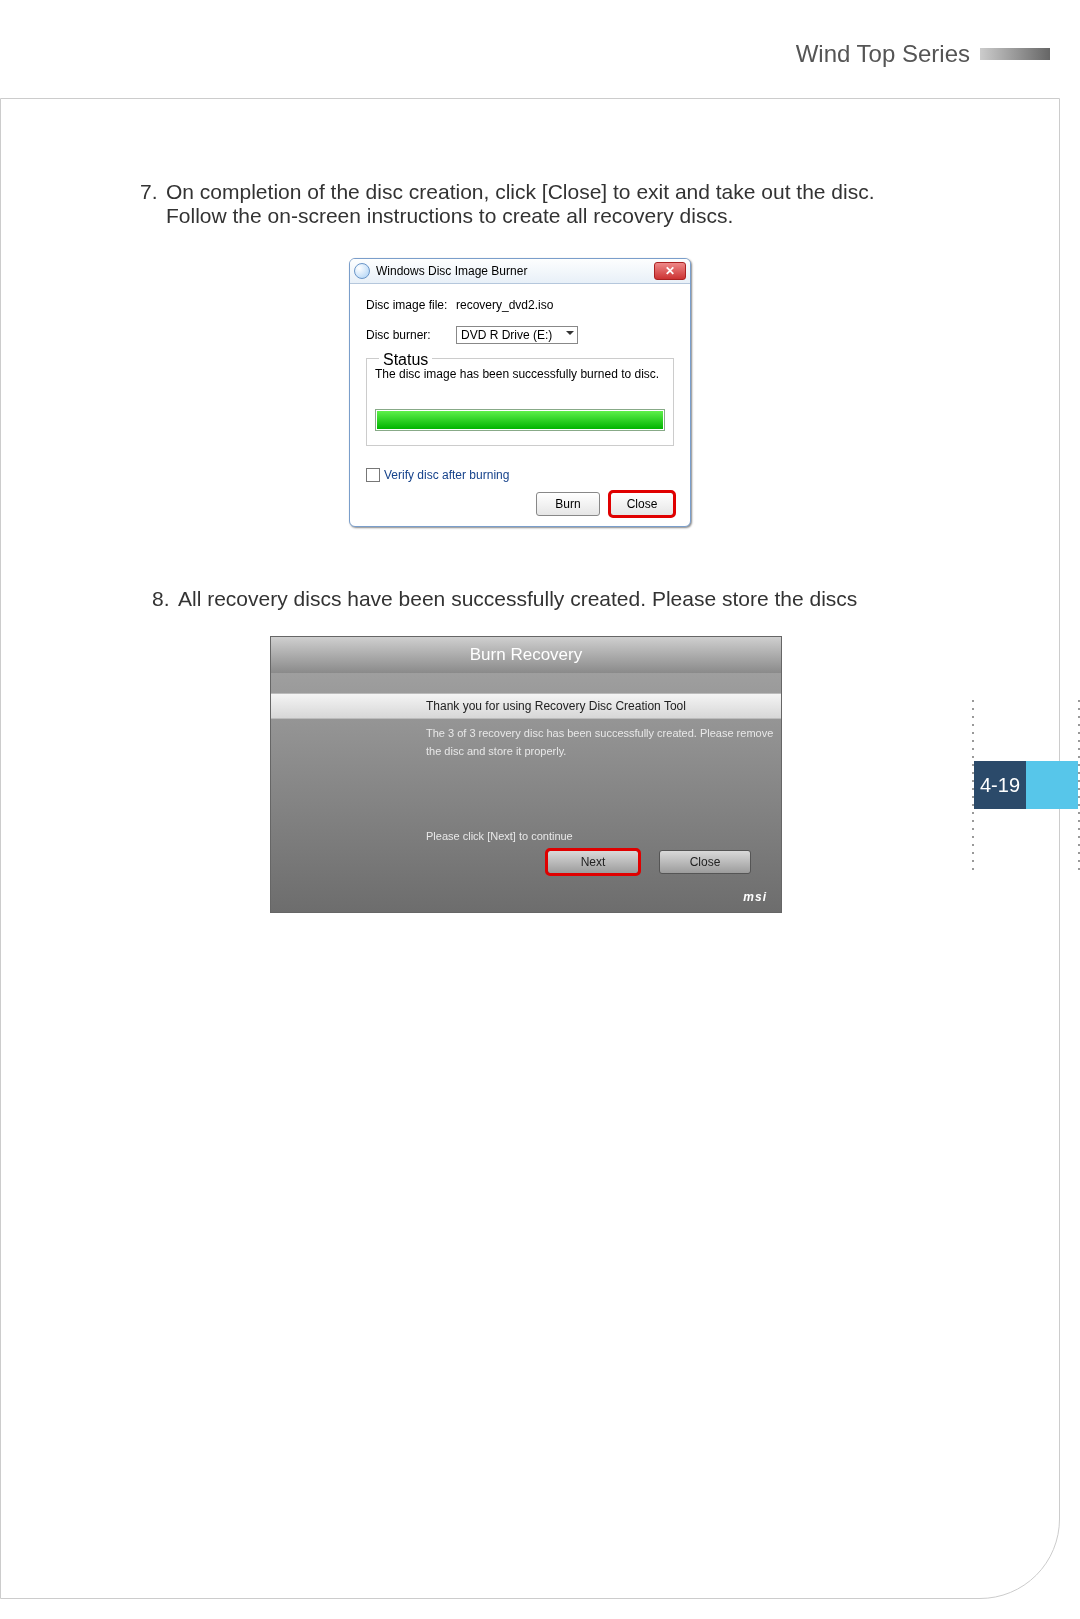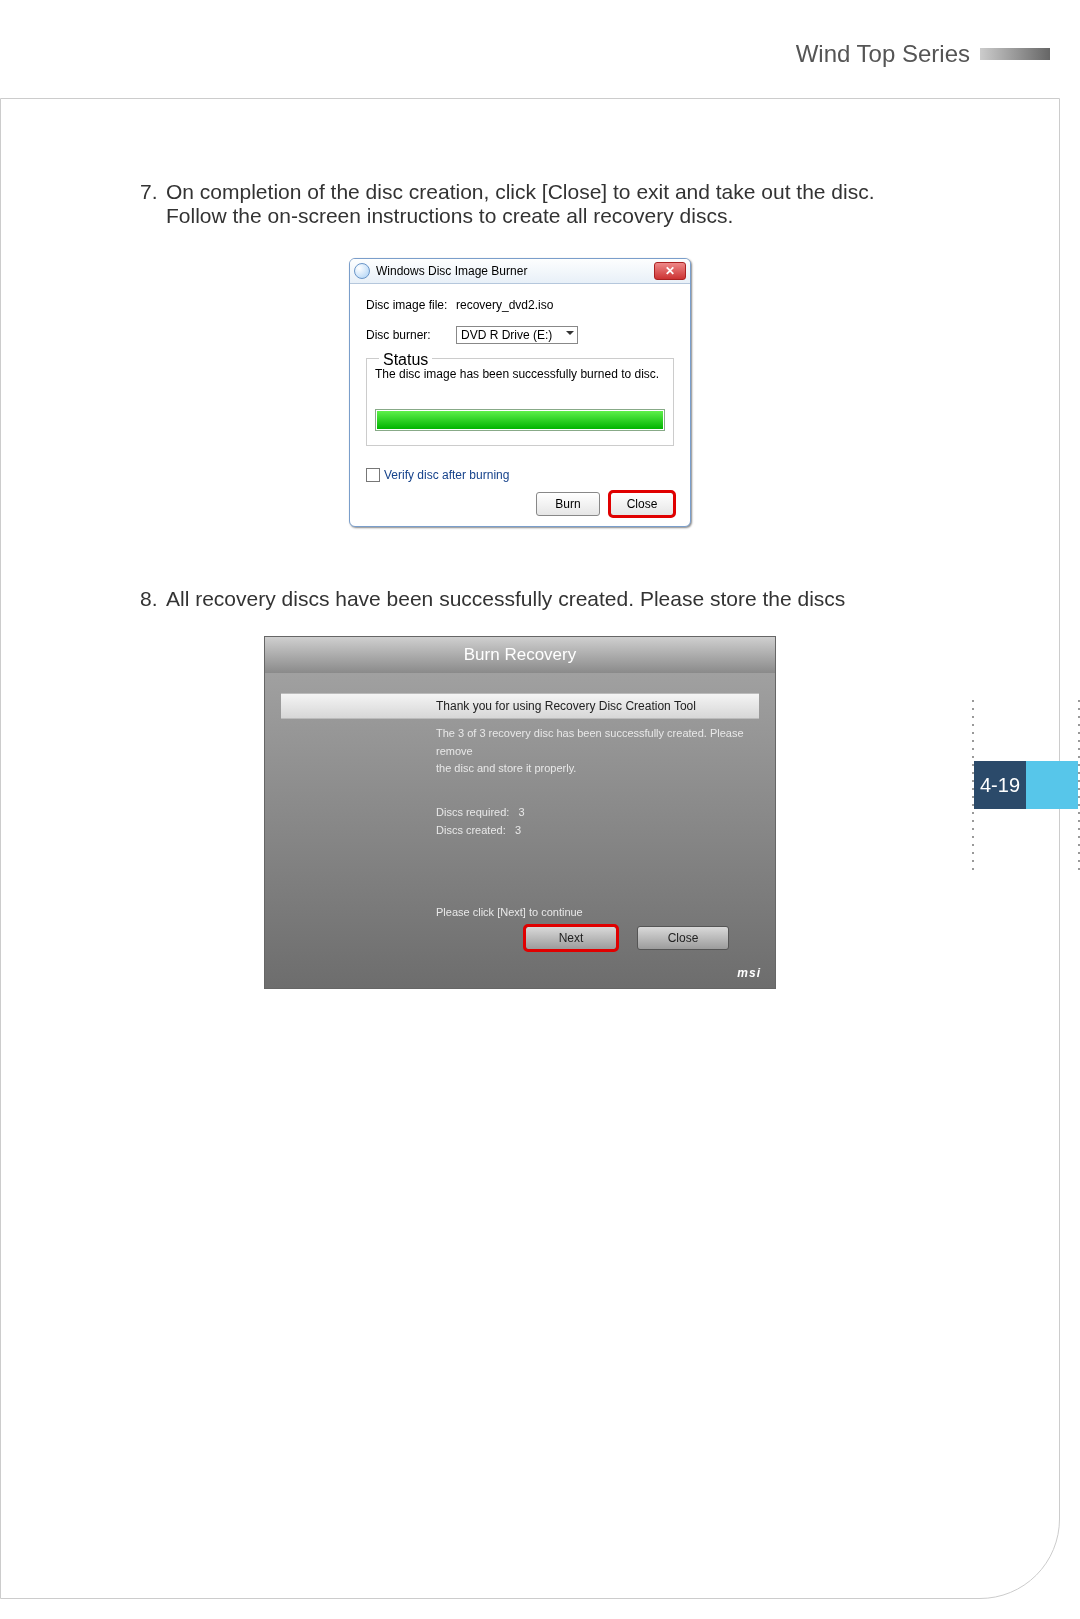--- a/index.html
+++ b/index.html
@@ -29,21 +29,21 @@
   .progress-outer{margin-top:28px;height:18px;border:1px solid #8a8;padding:1px;background:#fff;}
   .progress-inner{height:100%;background:linear-gradient(to bottom,#5ef04a,#00b400);}
   .verify{margin-top:22px;display:flex;align-items:center;gap:4px;color:#15428b;}
   .chk{width:12px;height:12px;border:1px solid #777;background:#fff;}
   .btnrow{display:flex;justify-content:flex-end;gap:10px;margin-top:10px;}
   .winbtn{min-width:62px;height:22px;border:1px solid #888;border-radius:3px;background:linear-gradient(to bottom,#fff,#e6e6e6);display:flex;align-items:center;justify-content:center;font-size:12px;}
   .hl-red{outline:3px solid #e00000;outline-offset:-1px;}
   
   .msi{width:510px;margin:25px auto 0;background:linear-gradient(to bottom,#a6a6a6,#6d6d6d);position:relative;font-size:12px;color:#e8e8e8;border:1px solid #666;}
   .msi-title{height:36px;display:flex;align-items:center;justify-content:center;color:#fff;font-size:17px;background:linear-gradient(to bottom,#cfcfcf,#8a8a8a);}
-  .msi-body{padding:20px 16px 8px;}
+  .msi-body{padding:20px 0 8px;}
   .msi-banner{background:linear-gradient(to bottom,#f4f4f4,#d7d7d7);color:#222;margin:0 0 6px;padding:5px 0 5px 155px;font-size:12px;border-top:1px solid #bbb;border-bottom:1px solid #bbb;}
   .msi-text{padding-left:155px;font-size:11px;line-height:1.6;}
   .msi-stats{padding-left:155px;margin-top:28px;font-size:11px;}
   .msi-stats div{margin-bottom:6px;}
   .msi-footer-text{padding-left:155px;margin-top:70px;font-size:11px;}
   .msi-btnrow{display:flex;justify-content:flex-end;gap:20px;padding:8px 30px 8px;}
   .msi-btn{min-width:90px;height:22px;display:flex;align-items:center;justify-content:center;background:linear-gradient(to bottom,#d9d9d9,#9c9c9c);border:1px solid #555;border-radius:3px;color:#222;font-size:12px;}
   .msi-brand{text-align:right;padding:0 14px 8px;color:#fff;font-style:italic;font-weight:bold;letter-spacing:1px;}
   
   .side{position:absolute;right:0;top:700px;display:flex;flex-direction:row;align-items:center;}
@@ -103,35 +103,31 @@
               <span>Verify disc after burning</span>
             </div>
             <div class="btnrow">
               <div class="winbtn">Burn</div>
               <div class="winbtn hl-red">Close</div>
             </div>
           </div>
         </div>
       </li>
 
-      <li style="margin-top:60px;">
+      <li style="margin-top:60px;margin-left:12px;">
         <span class="stepnum">8.</span><span class="steptext">All recovery discs have been successfully created. Please store the discs</span>
 
         
         <div class="msi">
           <div class="msi-title">Burn Recovery</div>
           <div class="msi-body">
             <div class="msi-banner">Thank you for using Recovery Disc Creation Tool</div>
             <div class="msi-text">
               <span>The 3 of 3 recovery disc has been successfully created. Please remove</span><br>
               <span>the disc and store it properly.</span>
-            </div>
-            <div class="msi-stats">
-              <div><span>Discs required:</span>&nbsp;&nbsp;&nbsp;<span>3</span></div>
-              <div><span>Discs created:</span>&nbsp;&nbsp;&nbsp;<span>3</span></div>
             </div>
             <div class="msi-footer-text">Please click [Next] to continue</div>
             <div class="msi-btnrow">
               <div class="msi-btn hl-red">Next</div>
               <div class="msi-btn">Close</div>
             </div>
           </div>
           <div class="msi-brand">msi</div>
         </div>
       </li>

